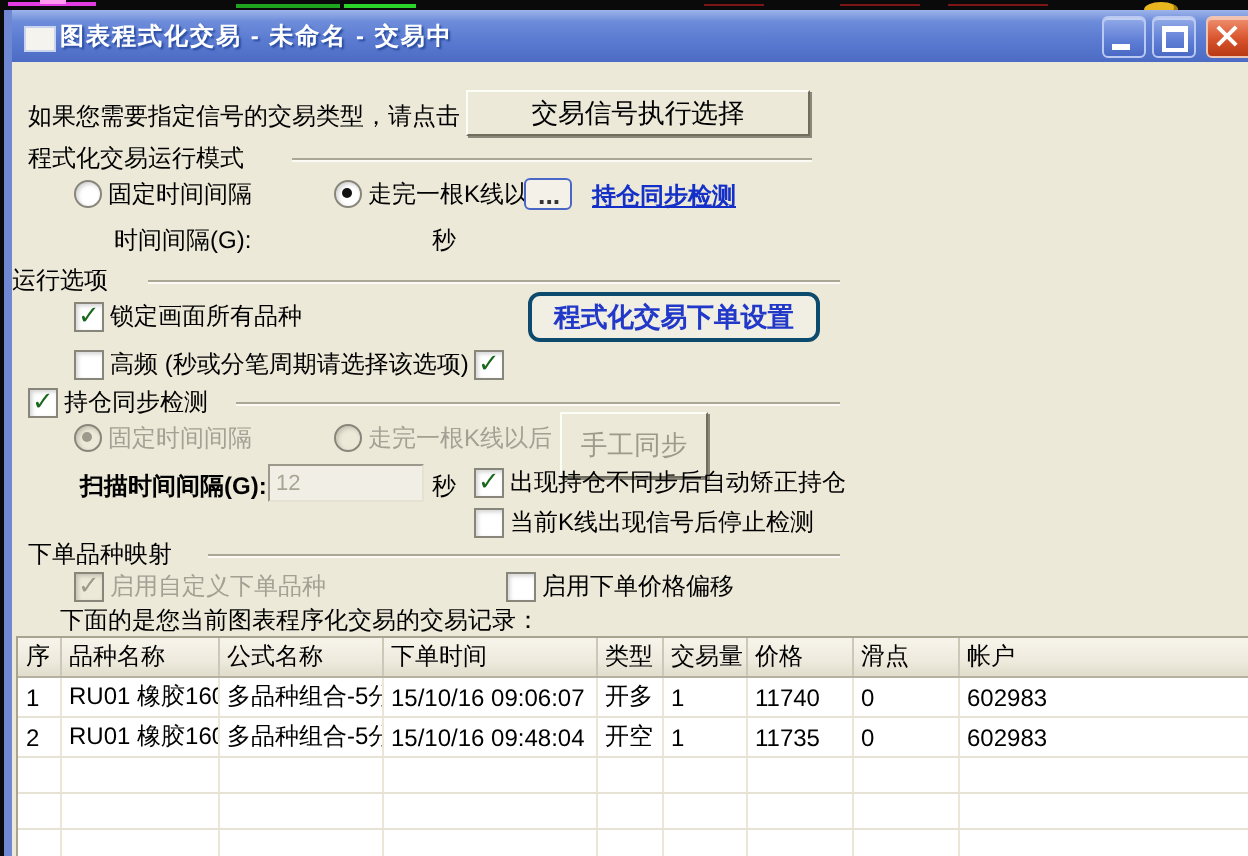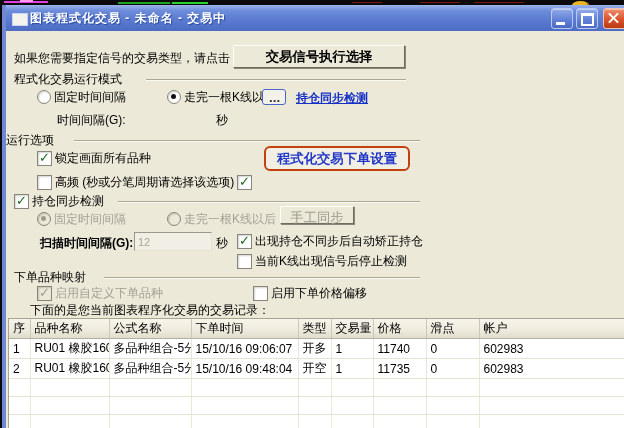--- a/index.html
+++ b/index.html
@@ -48,21 +48,21 @@
   .lbl{position:absolute;white-space:nowrap;line-height:14px;}
   .dis{color:#a3a094;}
   .groupline{position:absolute;height:1px;background:#aba795;box-shadow:0 1px 0 #fbfaf4;}
   .btn-classic{
     position:absolute;background:#ece9d8;text-align:center;
     border:1px solid;border-color:#fdfdf8 #6f6d5e #6f6d5e #fdfdf8;
     box-shadow:1px 1px 0 #8a877a;line-height:20px;cursor:default;
   }
   .btn-xp{
     position:absolute;background:#f1efe4;text-align:center;
-    border:2px solid #c2410c;border-radius:6px;
+    border:2px solid #0c4a6e;border-radius:6px;
     color:#2138c8;font-weight:bold;line-height:20px;cursor:default;
   }
   .btn-more{
     position:absolute;background:#f3f1e8;text-align:center;
     border:1px solid #4a67c8;border-radius:3px;line-height:13px;
     color:#333;font-weight:bold;
   }
   .link{position:absolute;color:#1430c8;font-weight:bold;text-decoration:underline;white-space:nowrap;cursor:pointer;}
   .cb{position:absolute;width:13px;height:13px;background:#fff;border:1px solid #88857a;box-shadow:inset 1px 1px 2px rgba(0,0,0,.18);}
   .cb.on::after{content:"\2713";position:absolute;left:1px;top:-2px;font-size:13px;font-weight:bold;color:#17681a;}
@@ -118,21 +118,21 @@
     <span class="tbtn" style="left:570px;">
         <span class="glyph-max"></span>
       </span>
     <span class="tbtn close" style="left:597px;width:30px;">
         <span class="glyph-x1"></span>
         <span class="glyph-x2"></span>
       </span>
   </div>
 
   <span class="lbl" style="left:8px;top:46px;">如果您需要指定信号的交易类型，请点击</span>
-  <button class="btn-classic" style="left:227px;top:40px;width:172px;height:23px;font-weight:bold;">交易信号执行选择</button>
+  <button class="btn-classic" style="left:227px;top:40px;width:172px;height:23px;">交易信号执行选择</button>
 
   <span class="lbl" style="left:8px;top:67px;">程式化交易运行模式</span>
   <div class="groupline" style="left:140px;top:74px;width:260px;"></div>
 
   <span class="radio" style="left:31px;top:85px;"></span>
   <span class="lbl" style="left:48px;top:85px;">固定时间间隔</span>
   <span class="radio on" style="left:161px;top:85px;"></span>
   <span class="lbl" style="left:178px;top:85px;">走完一根K线以后</span>
   <button class="btn-more" style="left:256px;top:84px;width:24px;height:16px;">...</button>
   <a class="link" style="left:290px;top:85px;">持仓同步检测</a>
@@ -152,21 +152,21 @@
   <span class="cb on" style="left:231px;top:170px;"></span>
 
   <span class="cb on" style="left:8px;top:189px;"></span>
   <span class="lbl" style="left:26px;top:189px;">持仓同步检测</span>
   <div class="groupline" style="left:112px;top:196px;width:302px;"></div>
 
   <span class="radio disabled on" style="left:31px;top:207px;"></span>
   <span class="lbl dis" style="left:48px;top:207px;">固定时间间隔</span>
   <span class="radio disabled" style="left:161px;top:207px;"></span>
   <span class="lbl dis" style="left:178px;top:207px;">走完一根K线以后</span>
-  <button class="btn-classic dis" style="left:274px;top:201px;width:74px;height:18px;color:#9c9a8c;">手工同步</button>
+  <button class="btn-classic dis" style="left:274px;top:201px;width:74px;height:33px;color:#9c9a8c;">手工同步</button>
 
   <span class="lbl" style="left:34px;top:231px;font-weight:bold;">扫描时间间隔(G):</span>
   <input class="tinput" style="left: 128px; top: 227px; width: 70px; height: 15px;" disabled="" value="12">
   <span class="lbl" style="left:210px;top:231px;">秒</span>
   <span class="cb on" style="left:231px;top:229px;"></span>
   <span class="lbl" style="left:249px;top:229px;">出现持仓不同步后自动矫正持仓</span>
   <span class="cb" style="left:231px;top:249px;"></span>
   <span class="lbl" style="left:249px;top:249px;">当前K线出现信号后停止检测</span>
 
   <span class="lbl" style="left:8px;top:265px;">下单品种映射</span>

